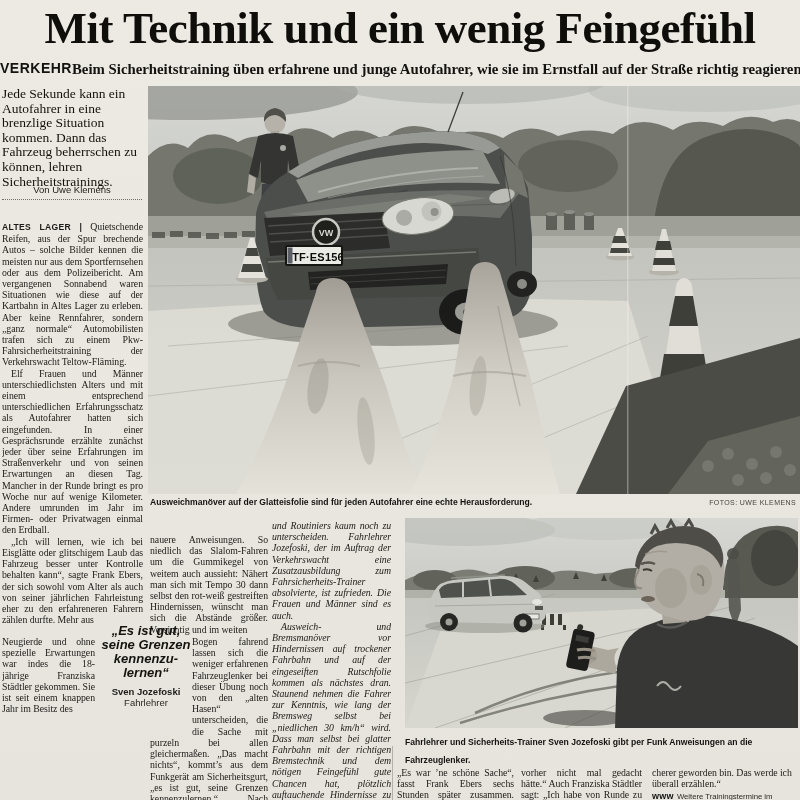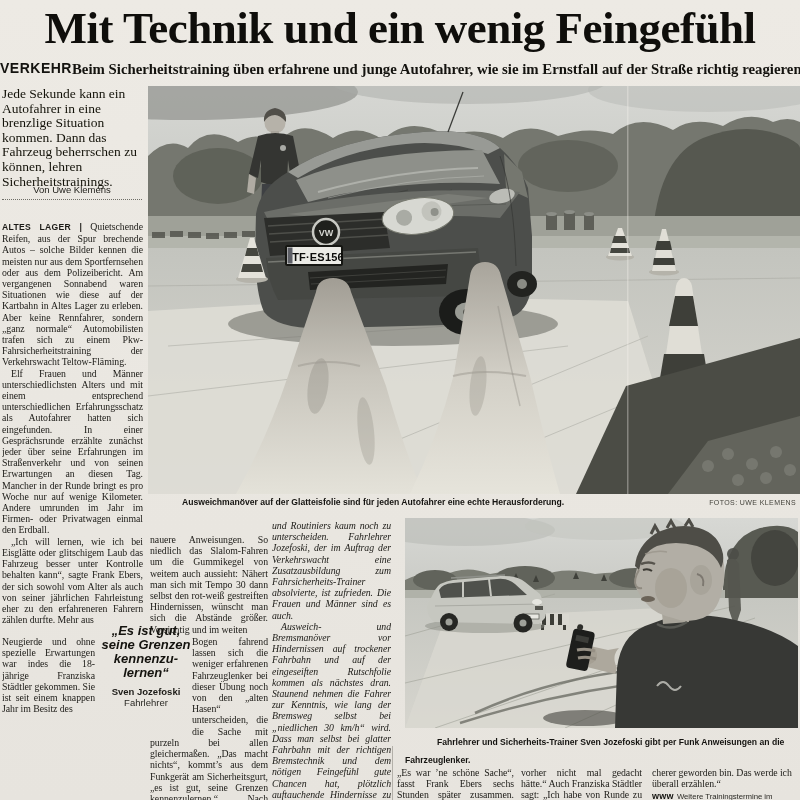--- a/index.html
+++ b/index.html
@@ -36,21 +36,21 @@
   
   .pullquote{position:absolute;left:95px;top:624px;width:102px;text-align:center;background:transparent;}
   .pq-line{display:block;font-family:Liberation Sans, sans-serif;font-style:italic;font-weight:700;
            font-size:13px;line-height:14px;color:#14130e;}
   .pq-author{margin-top:6px;font-family:"Liberation Sans",sans-serif;font-weight:700;font-size:9.5px;color:#1c1b17;}
   .pq-role{font-family:"Liberation Sans",sans-serif;font-size:9.5px;color:#2a2924;}
   
   .photo1{position:absolute;left:148px;top:86px;width:528px;height:408px;}
   .photo2{position:absolute;left:405px;top:518px;width:393px;height:210px;}
   .cap1row{position:absolute;left:150px;top:497px;width:646px;display:flex;justify-content:space-between;align-items:baseline;}
-  .caption{font-family:"Liberation Sans",sans-serif;font-weight:700;font-size:8.6px;color:#141310;margin-left:32px;}
+  .caption{font-family:"Liberation Sans",sans-serif;font-weight:700;font-size:8.6px;color:#141310;}
   .credit{font-family:"Liberation Sans",sans-serif;font-size:7px;letter-spacing:.4px;color:#45443d;}
   .cap2{position:absolute;left:405px;top:731px;width:393px;}
   
   .wwwnote{margin-top:3px;font-family:"Liberation Sans",sans-serif;font-size:7.8px;line-height:9px;
            color:#2c2b26;text-align:left;}
   .wwwlabel{font-weight:700;font-size:9px;letter-spacing:.3px;margin-right:3px;color:#14130f;}
   .vrule{position:absolute;left:392px;top:746px;width:1px;height:54px;background:#b3b0a9;}
   svg{display:block;}
 </style>
 </head>

